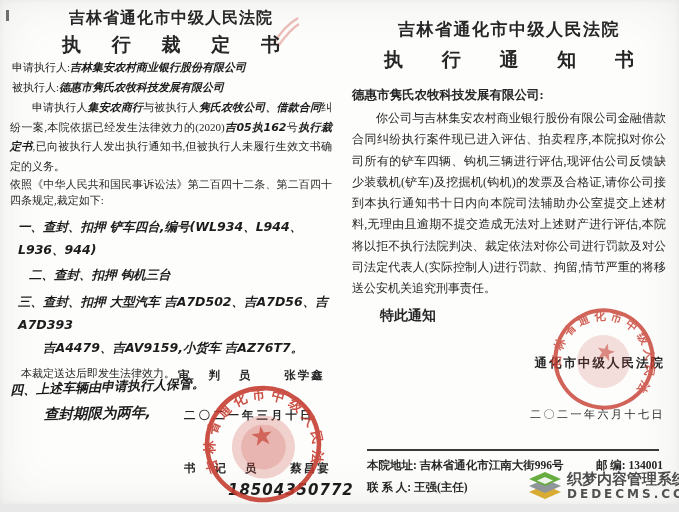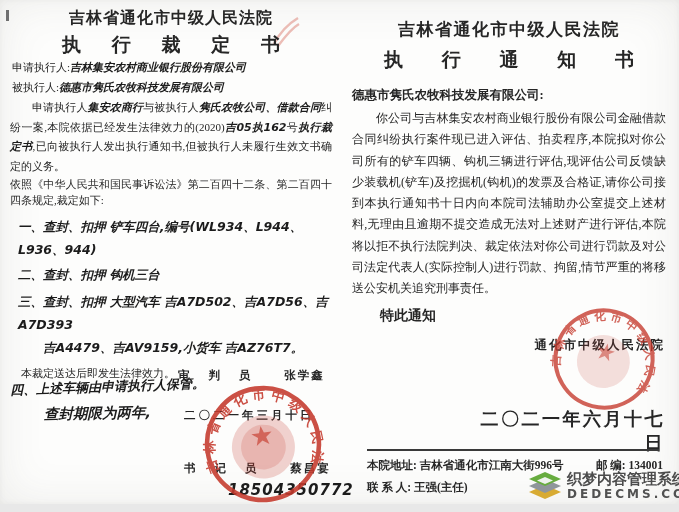--- a/index.html
+++ b/index.html
@@ -21,35 +21,35 @@
   .case-no{text-align:right;font-size:11.5px;margin:15px 22px 8px 0;}
   .p{font-size:11px;line-height:19px;margin:0;text-align:justify;}
   .p.party{margin-left:2px;line-height:19.5px;}
   .p.main{text-indent:2em;line-height:19.5px;margin-top:1px;}
   .p.law{margin-top:0;line-height:16px;}
   .p.effect{text-indent:1em;margin-top:5px;}
   .hw{font-family:"DejaVu Sans", sans-serif;font-style:italic;font-weight:600;color:#1c1c1c;}
   .hw-line{font-family:"DejaVu Sans", sans-serif;font-style:italic;font-weight:600;color:#1c1c1c;
            font-size:12.5px;line-height:23px;margin:0;}
   .item1{margin-top:7px;margin-left:8px;}
-  .item2{margin-top:2px;margin-left:8px;}
+  .item2{margin-top:2px;margin-left:19px;}
   .item3{margin-top:4px;margin-left:8px;text-indent:0;}
   .item3 .cont{display:block;margin-left:2em;}
   
   .recipient{font-size:12.5px;font-weight:700;margin:14px 0 0 0;}
   .body-r{font-size:12px;line-height:21.3px;text-align:justify;text-indent:2em;margin:4px 0 0 0;}
   .notice{font-size:14px;font-weight:700;text-indent:2em;margin:7px 0 0 0;}
   
   .ovl{position:absolute;}
   .sig-row{display:flex;align-items:baseline;font-size:11.5px;font-weight:600;}
   .sig-label{letter-spacing:8px;}
   .sig-name{margin-left:26px;letter-spacing:2px;}
   .date-txt{font-size:11.5px;font-weight:600;letter-spacing:3px;}
   .issuer{font-size:12.5px;font-weight:700;letter-spacing:2px;text-align:right;width:195px;}
-  .date-r{font-size:18px;font-weight:700;letter-spacing:2.5px;text-align:right;width:195px;}
+  .date-r{font-size:11px;font-weight:400;letter-spacing:2.5px;text-align:right;width:195px;}
   .seal{pointer-events:none;}
   
   .footer-line{position:absolute;left:367px;top:449px;width:292px;height:2px;background:#3a3a3a;}
   .footer{position:absolute;left:367px;top:458px;width:296px;font-size:11.5px;font-weight:700;}
   .footer .row1{display:flex;justify-content:space-between;}
   .footer .row2{margin-top:7px;}
   
   .watermark{position:absolute;left:525px;top:467px;display:flex;align-items:center;z-index:6;}
   .wm-text{margin-left:2px;line-height:1.05;}
   .wm-cn{font-family:"DejaVu Sans", sans-serif;font-size:15px;font-weight:700;color:#4c4c4c;}
@@ -112,21 +112,21 @@
   </svg>
 
   <div class="col-right">
     <div class="doc-court">吉林省通化市中级人民法院</div>
     <div class="doc-title">执 行 通 知 书</div>
     <p class="recipient">德惠市隽氏农牧科技发展有限公司:</p>
     <p class="body-r">你公司与吉林集安农村商业银行股份有限公司金融借款合同纠纷执行案件现已进入评估、拍卖程序,本院拟对你公司所有的铲车四辆、钩机三辆进行评估,现评估公司反馈缺少装载机(铲车)及挖掘机(钩机)的发票及合格证,请你公司接到本执行通知书十日内向本院司法辅助办公室提交上述材料,无理由且逾期不提交造成无法对上述财产进行评估,本院将以拒不执行法院判决、裁定依法对你公司进行罚款及对公司法定代表人(实际控制人)进行罚款、拘留,情节严重的将移送公安机关追究刑事责任。</p>
     <p class="notice">特此通知</p>
   </div>
 
-  <div class="ovl issuer" style="left:470px;top:337px;">通化市中级人民法院</div>
+  <div class="ovl issuer" style="left:470px;top:355px;">通化市中级人民法院</div>
   <div class="ovl date-r" style="left:470px;top:407px;">二〇二一年六月十七日</div>
 
   <svg class="ovl seal" style="left:551px;top:306px;z-index:5;transform:rotate(14deg);opacity:.78;" width="106" height="106" viewBox="0 0 120 120">
     <defs>
         <path id="sealArcB" d="M 15,84 A 49,49 0 1 1 105,84"></path>
       </defs>
     <circle cx="60" cy="60" r="55" fill="none" stroke="#c5392c" stroke-width="4.5"></circle>
     <circle cx="60" cy="63" r="30" fill="#c5392c" opacity="0.20"></circle>
     <polygon points="60,42 62.4,49 70,49 64,53.5 66.3,61 60,56.5 53.7,61 56,53.5 50,49 57.6,49" fill="#c5392c" opacity="0.7"></polygon>
     <text font-size="13" font-weight="700" fill="#c5392c" font-family="Liberation Serif, serif"><textPath href="#sealArcB" startOffset="4" textLength="208">吉林省通化市中级人民法院</textPath></text>

